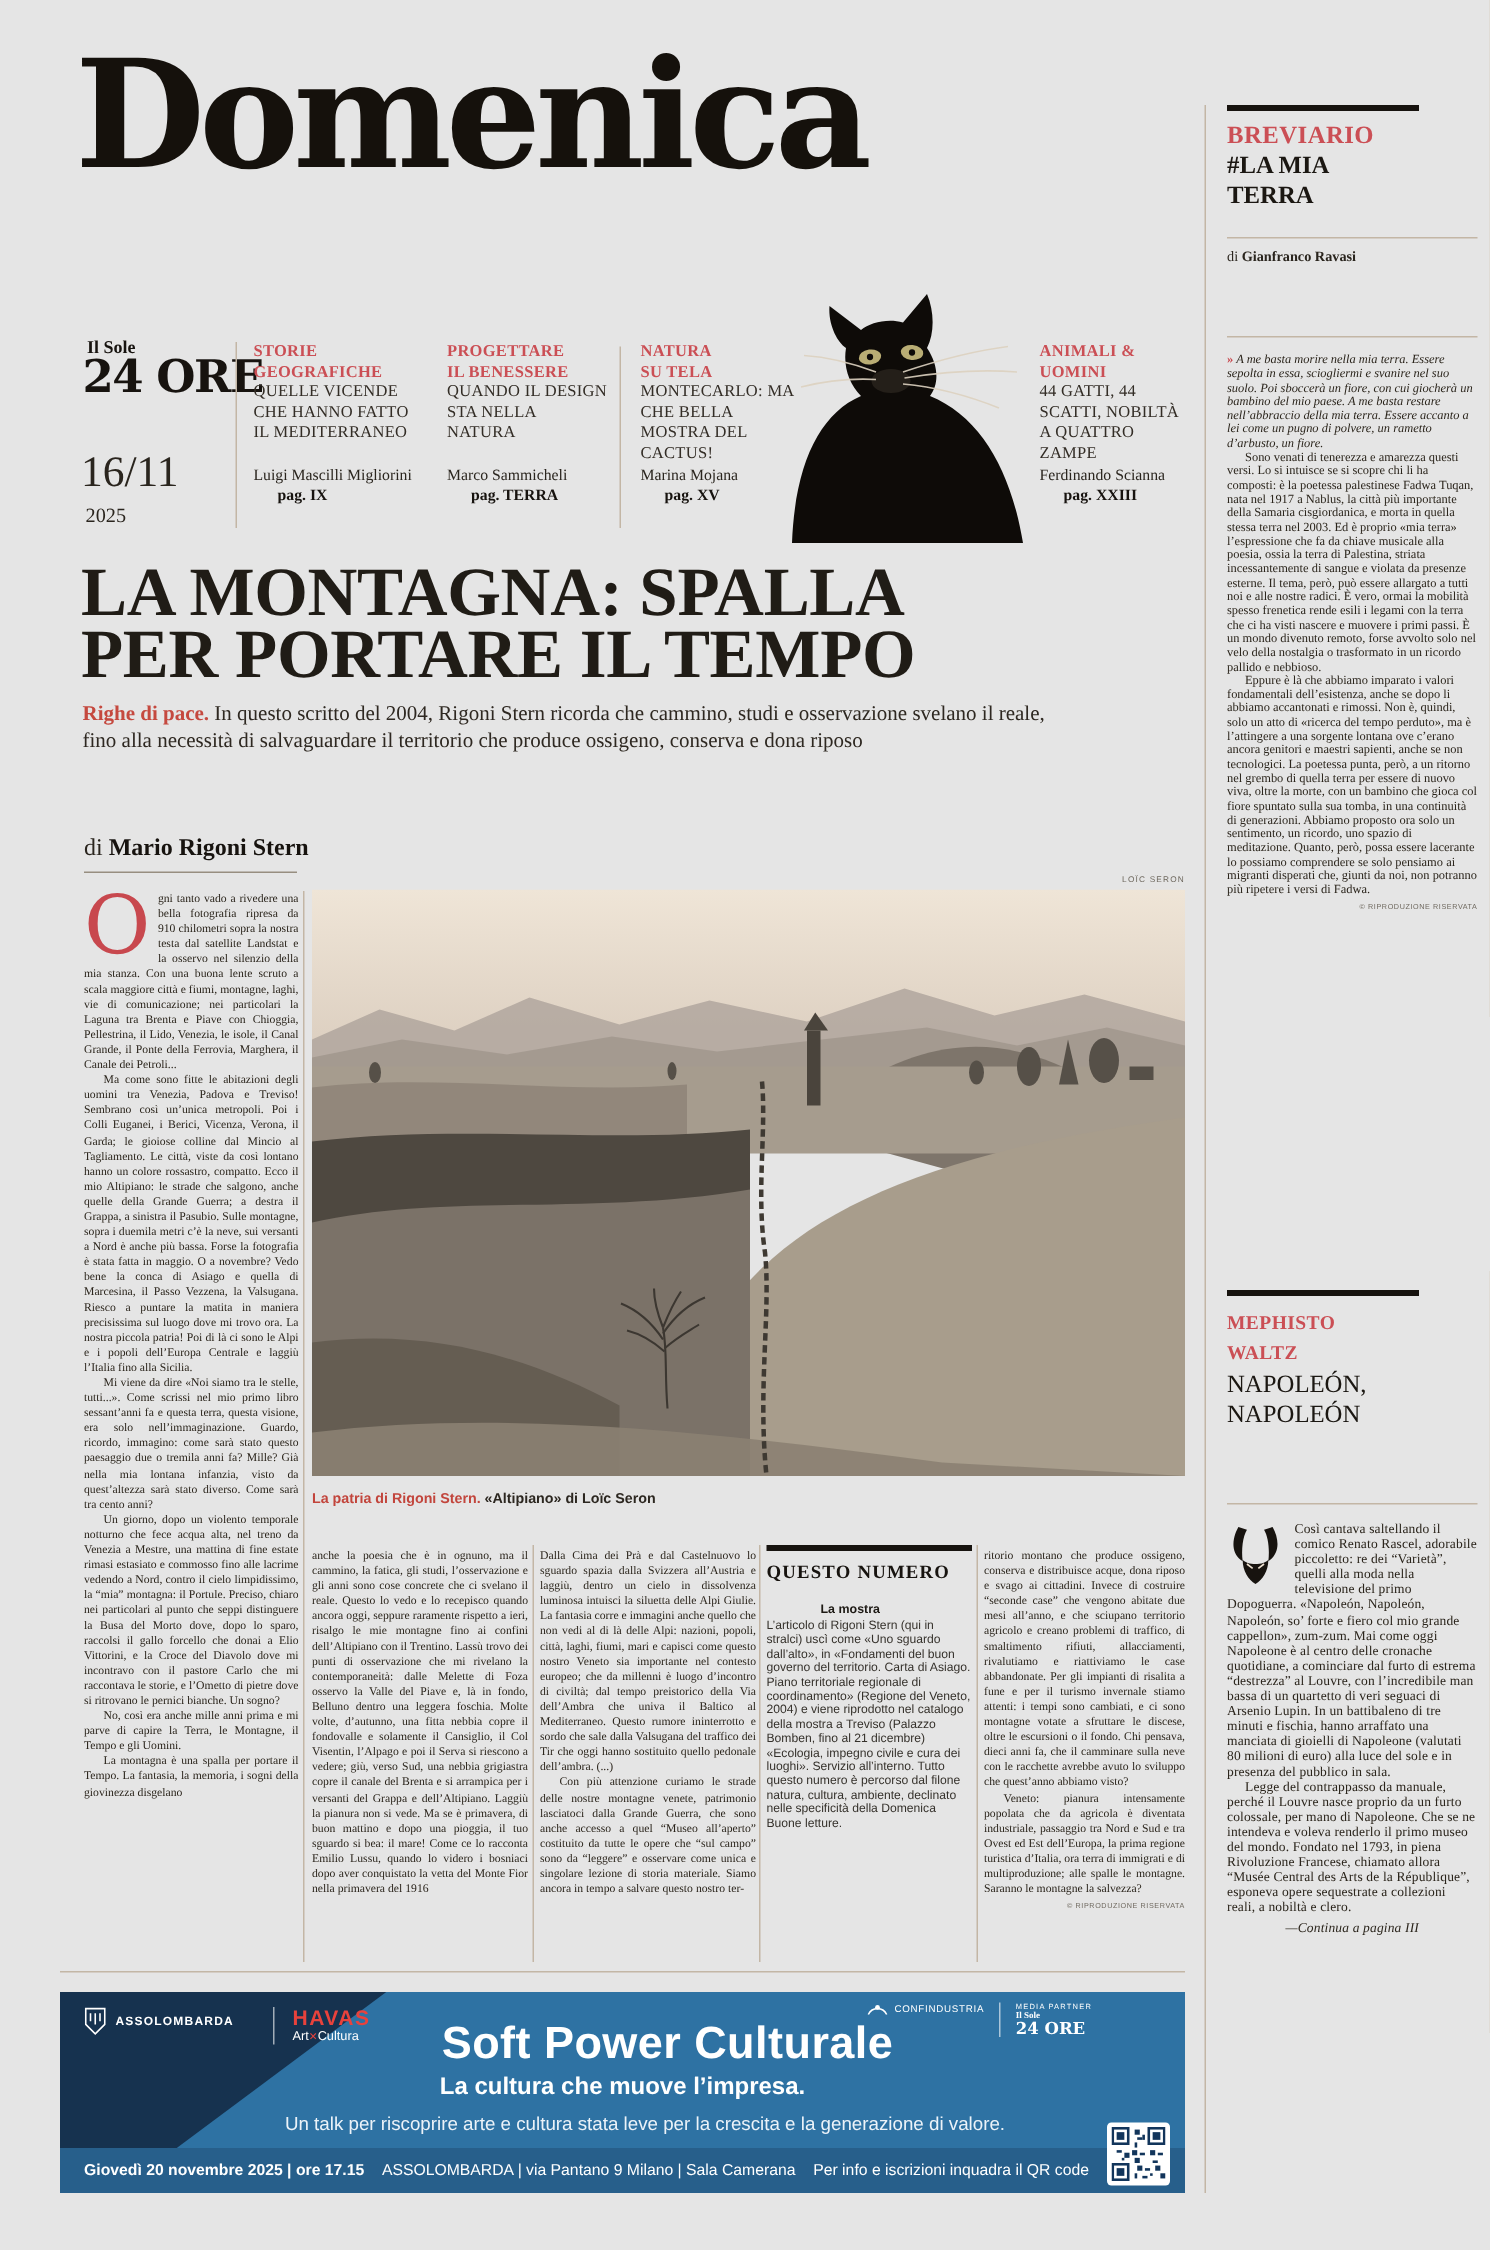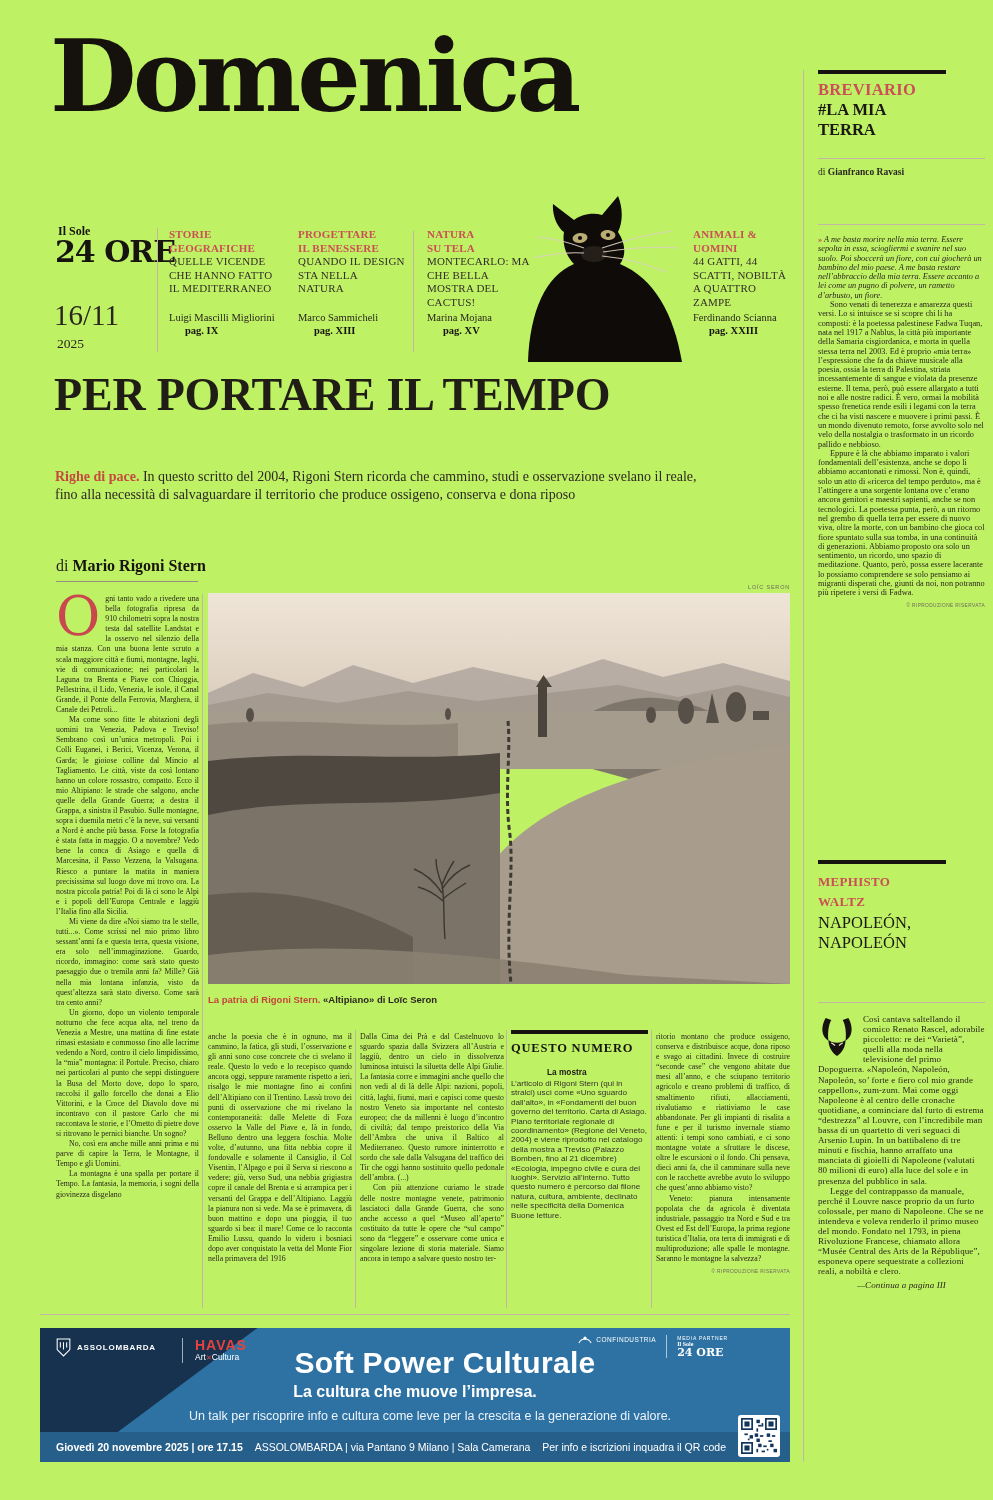--- a/index.html
+++ b/index.html
@@ -1,17 +1,17 @@
 <!DOCTYPE html>
 <html lang="it"><head>
 <meta charset="utf-8">
 <style>
   html,body{margin:0;padding:0;}
   body{background:#d8cdbd;}
-  .page{position:relative;width:993px;height:1500px;background:#bef264;overflow:hidden;
+  .page{position:relative;width:993px;height:1500px;background:#e5e5e5;overflow:hidden;
         font-family:"Liberation Serif","DejaVu Serif",serif;color:#241f18;}
   .abs{position:absolute;}
   .vrule{position:absolute;width:1px;background:#c3b6a5;}
   .hrule{position:absolute;height:1px;background:#c3b6a5;}
 
   
   .masthead{left:50px;top:26px;font-family:"DejaVu Serif",serif;font-weight:700;
             font-size:100px;line-height:1;letter-spacing:-4px;color:#15110c;}
   .logo-small{left:58px;top:224px;font-size:12px;font-weight:700;color:#17130f;}
   .logo-big{left:55px;top:234px;font-size:30px;font-weight:700;font-family:"DejaVu Serif",serif;
@@ -132,21 +132,21 @@
     <div class="nav-byline">
       <div class="nav-author">Luigi Mascilli Migliorini</div>
       <div class="nav-page">pag. IX</div>
     </div>
   </div>
   <div class="nav-col" style="left:298px;width:108px;height:126px;">
     <div class="kicker" style="max-width:92px;">PROGETTARE IL BENESSERE</div>
     <div class="nav-title">QUANDO IL DESIGN STA NELLA NATURA</div>
     <div class="nav-byline">
       <div class="nav-author">Marco Sammicheli</div>
-      <div class="nav-page">pag. XIII</div>
+      <div class="nav-page">pag. TERRA</div>
     </div>
   </div>
   <div class="nav-col" style="left:427px;width:110px;height:126px;">
     <div class="kicker" style="max-width:62px;">NATURA SU TELA</div>
     <div class="nav-title">MONTECARLO: MA CHE BELLA MOSTRA DEL CACTUS!</div>
     <div class="nav-byline">
       <div class="nav-author">Marina Mojana</div>
       <div class="nav-page">pag. XV</div>
     </div>
   </div>
@@ -171,20 +171,21 @@
         <path d="M80,66 C104,58 126,52 150,49"></path>
         <path d="M81,70 C106,66 130,64 156,66"></path>
         <path d="M80,74 C102,76 124,82 144,90"></path>
         <path d="M62,66 C46,60 30,56 14,55"></path>
         <path d="M62,71 C44,70 28,72 12,76"></path>
       </g>
     </svg>
   </div>
 
   <div class="abs headline">
+    <div>LA MONTAGNA: SPALLA</div>
     <div>PER PORTARE IL TEMPO</div>
   </div>
   <div class="abs standfirst">
     <span class="lead-kicker">Righe di pace.</span>
     <span>In questo scritto del 2004, Rigoni Stern ricorda che cammino, studi e osservazione svelano il reale, fino alla necessità di salvaguardare il territorio che produce ossigeno, conserva e dona riposo</span>
   </div>
 
   <div class="abs byline"><span>di </span><b>Mario Rigoni Stern</b></div>
   <div class="hrule" style="left:56px;top:581px;width:142px;background:#978e80;"></div>
 
@@ -333,21 +334,21 @@
       </div>
       <div class="mp">
         <div class="mp-label">MEDIA PARTNER</div>
         <div class="mp-sole">Il Sole</div>
         <div class="mp-logo">24 ORE</div>
       </div>
     </div>
 
     <div class="ad-title">Soft Power Culturale</div>
     <div class="ad-sub">La cultura che muove l’impresa.</div>
-    <div class="ad-tag">Un talk per riscoprire info e cultura come leve per la crescita e la generazione di valore.</div>
+    <div class="ad-tag">Un talk per riscoprire arte e cultura stata leve per la crescita e la generazione di valore.</div>
 
     <div class="ad-band">
       <span style="font-weight:700;">Giovedì 20 novembre 2025 | ore 17.15</span>
       <span>ASSOLOMBARDA | via Pantano 9 Milano | Sala Camerana</span>
       <span>Per info e iscrizioni inquadra il QR code</span>
     </div>
 
     <div class="qr">
       <svg width="36" height="36" viewBox="0 0 21 21">
         <g fill="#12355b">

